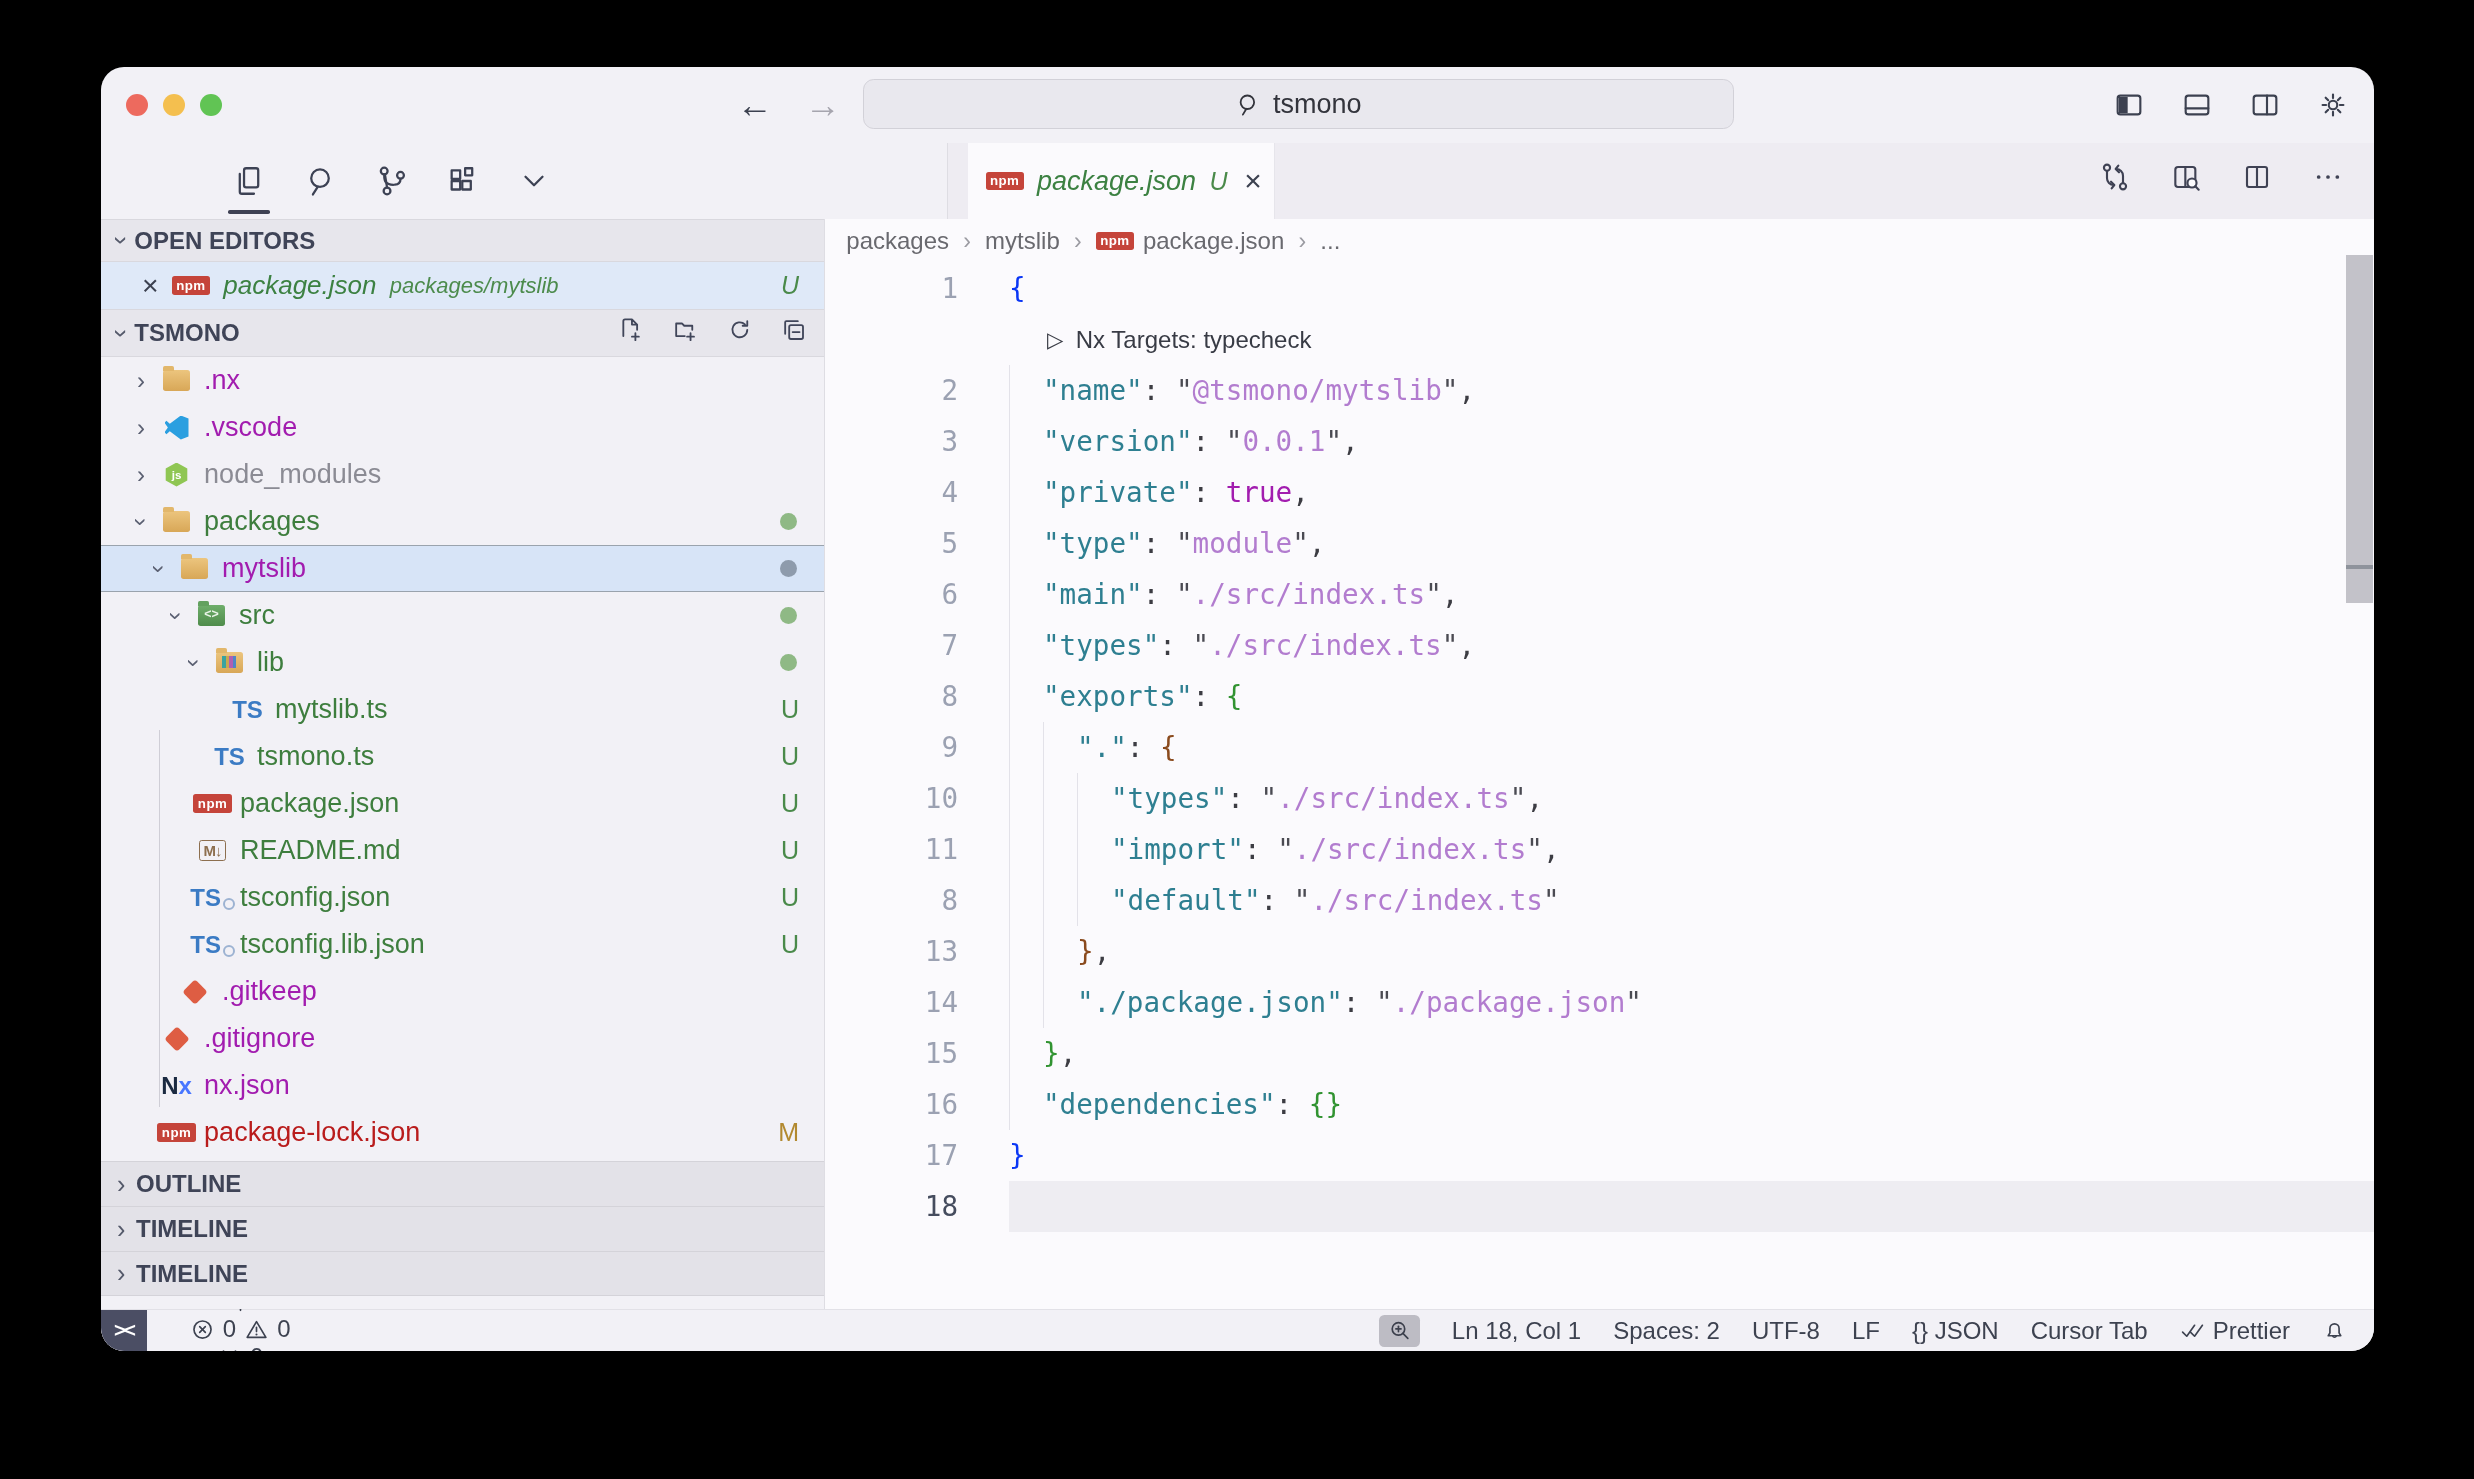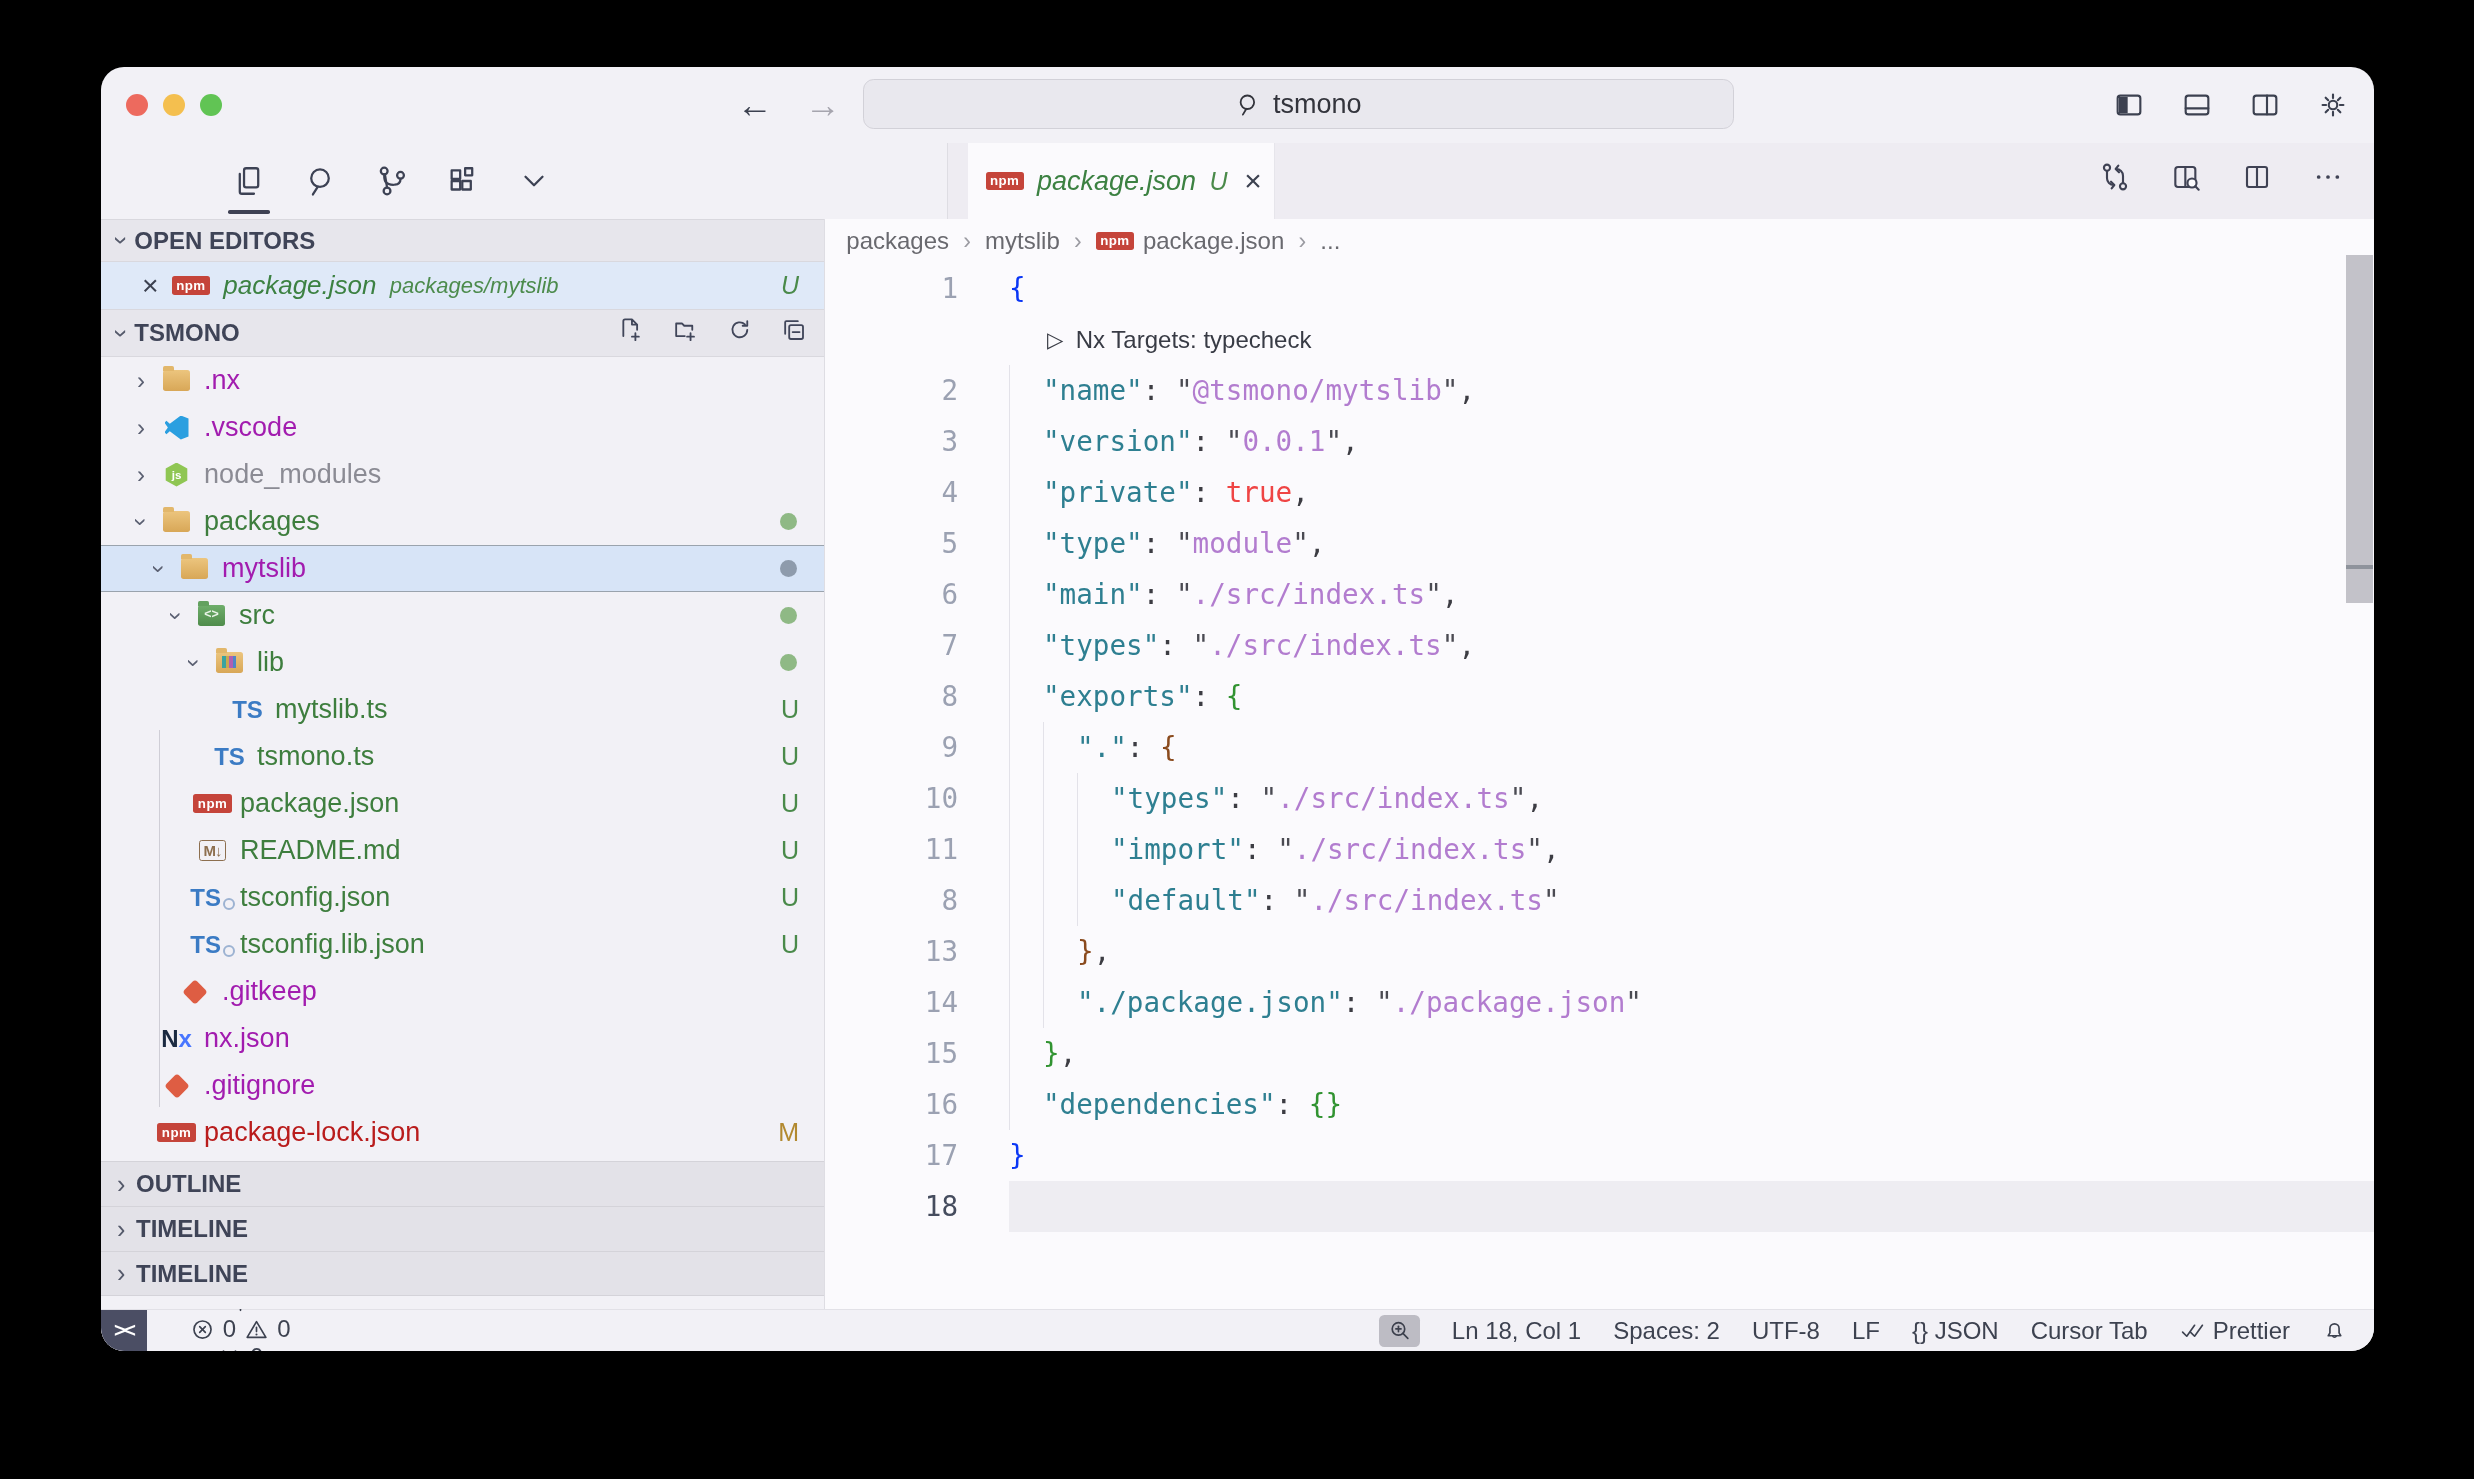--- a/index.html
+++ b/index.html
@@ -72,21 +72,21 @@
   .editor{flex:1;border-left:0.9px solid #dedde3;background:#fbfafd;display:flex;flex-direction:column;position:relative;min-width:0;}
   .breadcrumbs{height:44px;flex:none;display:flex;align-items:center;padding-left:21.3px;gap:14.2px;font-size:24px;color:#69696f;}
   .bsep{color:#9b9ba2;font-size:23px;}
   .code{flex:1;font-family:"DejaVu Sans Mono",monospace;font-size:27.6px;position:relative;overflow:hidden;}
   .cl{display:flex;height:51px;align-items:stretch;}
   .gut{width:133px;flex:none;text-align:right;padding-right:51px;color:#9ba1b2;line-height:51px;}
   .cl.cur .gut{color:#454c5e;}
   .lc{flex:1;display:flex;align-items:center;white-space:pre;line-height:51px;}
   .cl.cur .lc{background:#eeedf2;}
   .gl{width:33px;height:100%;border-left:0.9px solid #e3e2e9;flex:none;}
-  .k{color:#2e7f91;}.s{color:#b27ccf;}.q{color:#4a4a52;}.p{color:#3c3c43;}.t{color:#ef4444;}
+  .k{color:#2e7f91;}.s{color:#b27ccf;}.q{color:#4a4a52;}.p{color:#3c3c43;}.t{color:#a21caf;}
   .b1{color:#0a36f5;}.b2{color:#319331;}.b3{color:#8a4a1d;}
   .lens{display:flex;align-items:center;height:51px;font-family:"Liberation Sans",sans-serif;font-size:24px;
     color:#383b45;gap:12.4px;padding-left:222px;}
   .lens .tri{font-size:21.3px;color:#3a3d46;}
   .sb-thumb{position:absolute;right:0.9px;top:36px;width:27px;height:348px;background:#c3c2c9;}
   .sb-thumb::after{content:"";position:absolute;left:0;right:0;bottom:34px;height:4.4px;background:#8f939c;}
   
   .statusbar{height:41px;flex:none;display:flex;align-items:center;background:#f2f1f6;border-top:0.9px solid #e2e1e7;
     font-size:24px;color:#3d4250;padding-right:27px;}
   .remote{width:46px;height:100%;background:#4b4e64;color:#fff;display:flex;align-items:center;justify-content:center;
@@ -454,33 +454,33 @@
               <span class="icn">
                 <span class="giti"></span>
               </span>
             </span>
             <span class="tlabel c-def">.gitkeep</span>
           </div>
           <div class="trow">
             <span class="tind" style="width: 55px;"></span>
             <span class="ticon">
               <span class="icn">
+                <span class="giti"></span>
+              </span>
+            </span>
+            <span class="tlabel c-def">.gitignore</span>
+          </div>
+          <div class="trow">
+            <span class="tind" style="width: 55px;"></span>
+            <span class="ticon">
+              <span class="icn">
                 <span class="nxi">N<i>x</i></span>
               </span>
             </span>
             <span class="tlabel c-def">nx.json</span>
-          </div>
-          <div class="trow">
-            <span class="tind" style="width: 55px;"></span>
-            <span class="ticon">
-              <span class="icn">
-                <span class="giti"></span>
-              </span>
-            </span>
-            <span class="tlabel c-def">.gitignore</span>
           </div>
           <div class="trow">
             <span class="tind" style="width: 55px;"></span>
             <span class="ticon">
               <span class="icn">
                 <span class="npm">npm</span>
               </span>
             </span>
             <span class="tlabel c-mod">package-lock.json</span>
             <span class="tbadge bM">M</span>

